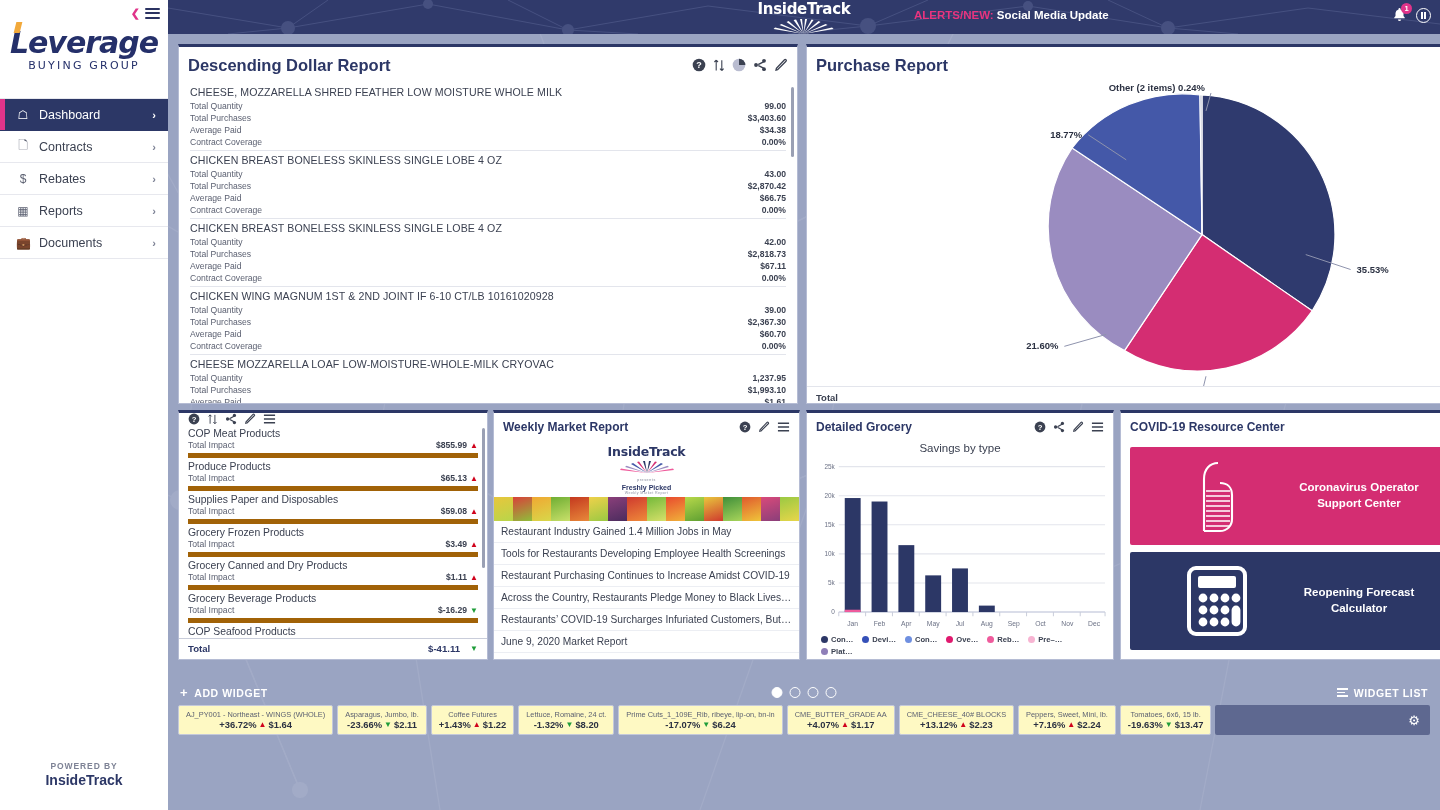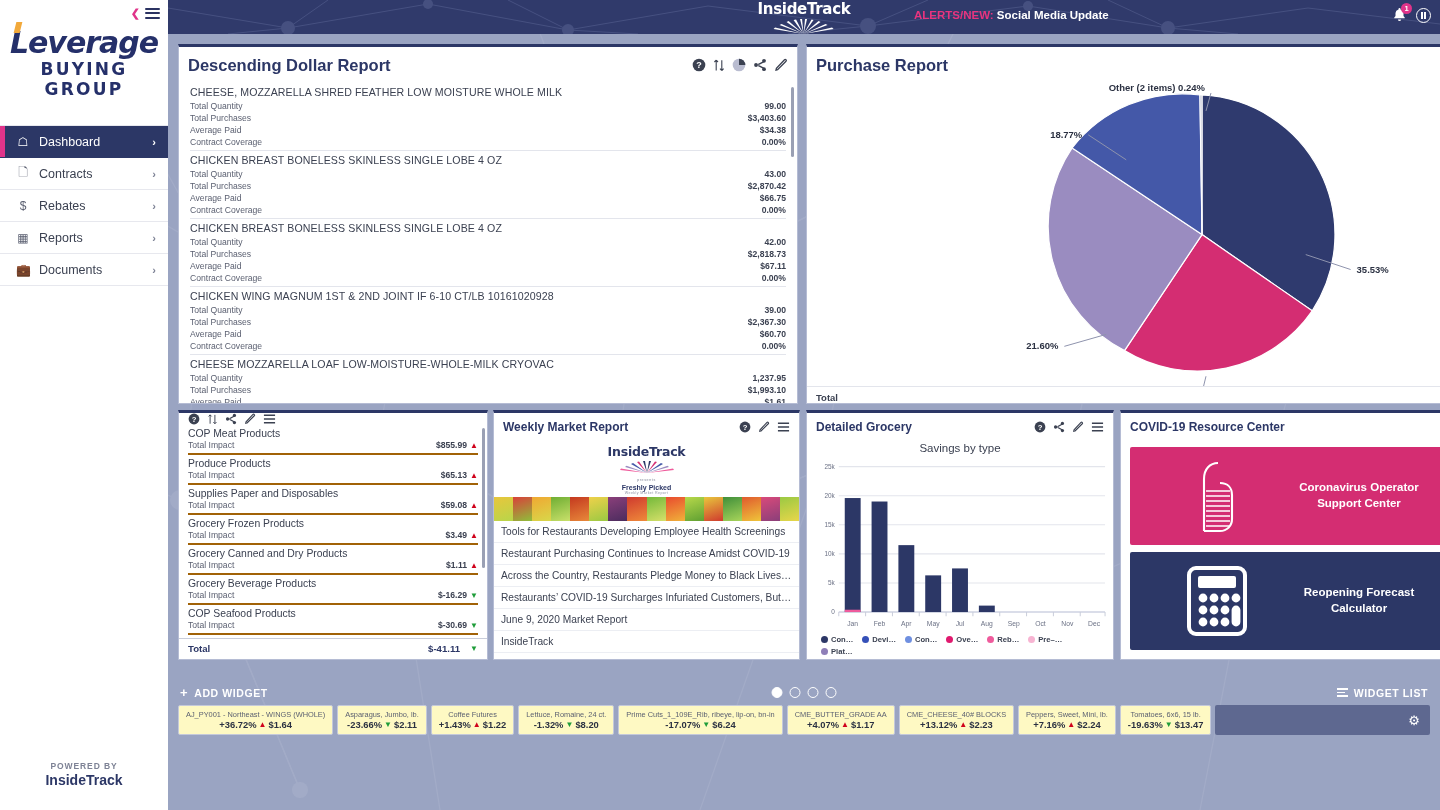--- a/index.html
+++ b/index.html
@@ -32,21 +32,21 @@
   .logo-main {
     font-family: "DejaVu Sans", sans-serif;
     font-size: 30px; font-weight: 700; font-style: italic; color: #25306a;
     letter-spacing: -1px; line-height: 1; position: relative; display: inline-block;
   }
   .logo-main::before {
     content: ""; position: absolute; left: 5px; top: -6px;
     width: 6px; height: 11px; background: #f2a93b; transform: skewX(-14deg);
   }
   .logo-sub {
-    font-size: 17px; font-weight: 700; color: #25306a; letter-spacing: 2.2px;
+    font-size: 11px; font-weight: 400; color: #25306a; letter-spacing: 2.2px;
     margin-top: 1px; font-family: "DejaVu Sans", sans-serif;
   }
   .nav { border-top: 1px solid #e7e8ee; }
   .nav-item {
     position: relative; height: 32px; display: flex; align-items: center;
     padding: 0 12px 0 16px; border-bottom: 1px solid #e7e8ee;
     font-size: 12.5px; color: #3b4151; cursor: pointer; gap: 9px;
   }
   .nav-item.active { background: #2c3766; color: #fff; border-bottom-color: #2c3766; }
   .nav-item.active::before {
@@ -131,21 +131,21 @@
   .pr-foot .sp { flex: 1; }
 
   
   #w-pt { left: 10px; top: 376px; width: 310px; height: 250px; }
   #w-wmr { left: 325px; top: 376px; width: 307px; height: 250px; }
   #w-ds { left: 638px; top: 376px; width: 308px; height: 250px; }
   #w-cov { left: 952px; top: 376px; width: 478px; height: 250px; }
 
   .pt-body { flex: 1; overflow: hidden; position: relative; padding: 0 9px; }
   .pt-scroll { position: absolute; right: 2px; top: 3px; width: 3px; height: 140px; background: #9aa0b4; border-radius: 2px; }
-  .pt-group { border-bottom: 2px solid #a16207; }
+  .pt-group { border-bottom: 5px solid #a16207; }
   .pt-name { font-size: 10.4px; color: #3b4151; padding: 3px 0 1px; }
   .pt-row { display: flex; align-items: center; font-size: 8.6px; color: #5b6071; padding-bottom: 3px; }
   .pt-row .k { flex: 1; }
   .pt-row .v { font-weight: 700; color: #3b4151; margin-right: 3px; }
   .arrow-up { color: #d0021b; font-size: 8px; }
   .arrow-dn { color: #1f9d3a; font-size: 8px; }
   .pt-total {
     border-top: 1px solid #c9cdda; display: flex; align-items: center;
     font-size: 9.6px; font-weight: 700; color: #2c3766; padding: 4px 9px 5px;
   }
@@ -682,20 +682,21 @@
       <span style="background:linear-gradient(160deg,#74b93a,#d6e06a)"></span>
       <span style="background:linear-gradient(160deg,#e94b2e,#f0b23a)"></span>
       <span style="background:linear-gradient(160deg,#b7d84a,#5fa032)"></span>
       <span style="background:linear-gradient(160deg,#e8c63c,#cf3a2e)"></span>
       <span style="background:linear-gradient(160deg,#3f8f3a,#a8d45a)"></span>
       <span style="background:linear-gradient(160deg,#e05a2e,#efc53a)"></span>
       <span style="background:linear-gradient(160deg,#d94a7a,#8a3f7a)"></span>
       <span style="background:linear-gradient(160deg,#9ac943,#e8d64a)"></span>
     </div>
     <div class="wmr-list">
+      <div class="wmr-item">Restaurant Industry Gained 1.4 Million Jobs in May</div>
       <div class="wmr-item">Tools for Restaurants Developing Employee Health Screenings</div>
       <div class="wmr-item">Restaurant Purchasing Continues to Increase Amidst COVID-19</div>
       <div class="wmr-item">Across the Country, Restaurants Pledge Money to Black Lives Matter a…</div>
       <div class="wmr-item">Restaurants’ COVID-19 Surcharges Infuriated Customers, But Experts …</div>
       <div class="wmr-item">June 9, 2020 Market Report</div>
       <div class="wmr-item">InsideTrack</div>
     </div>
   </section>
 
   <section class="widget" id="w-ds">

